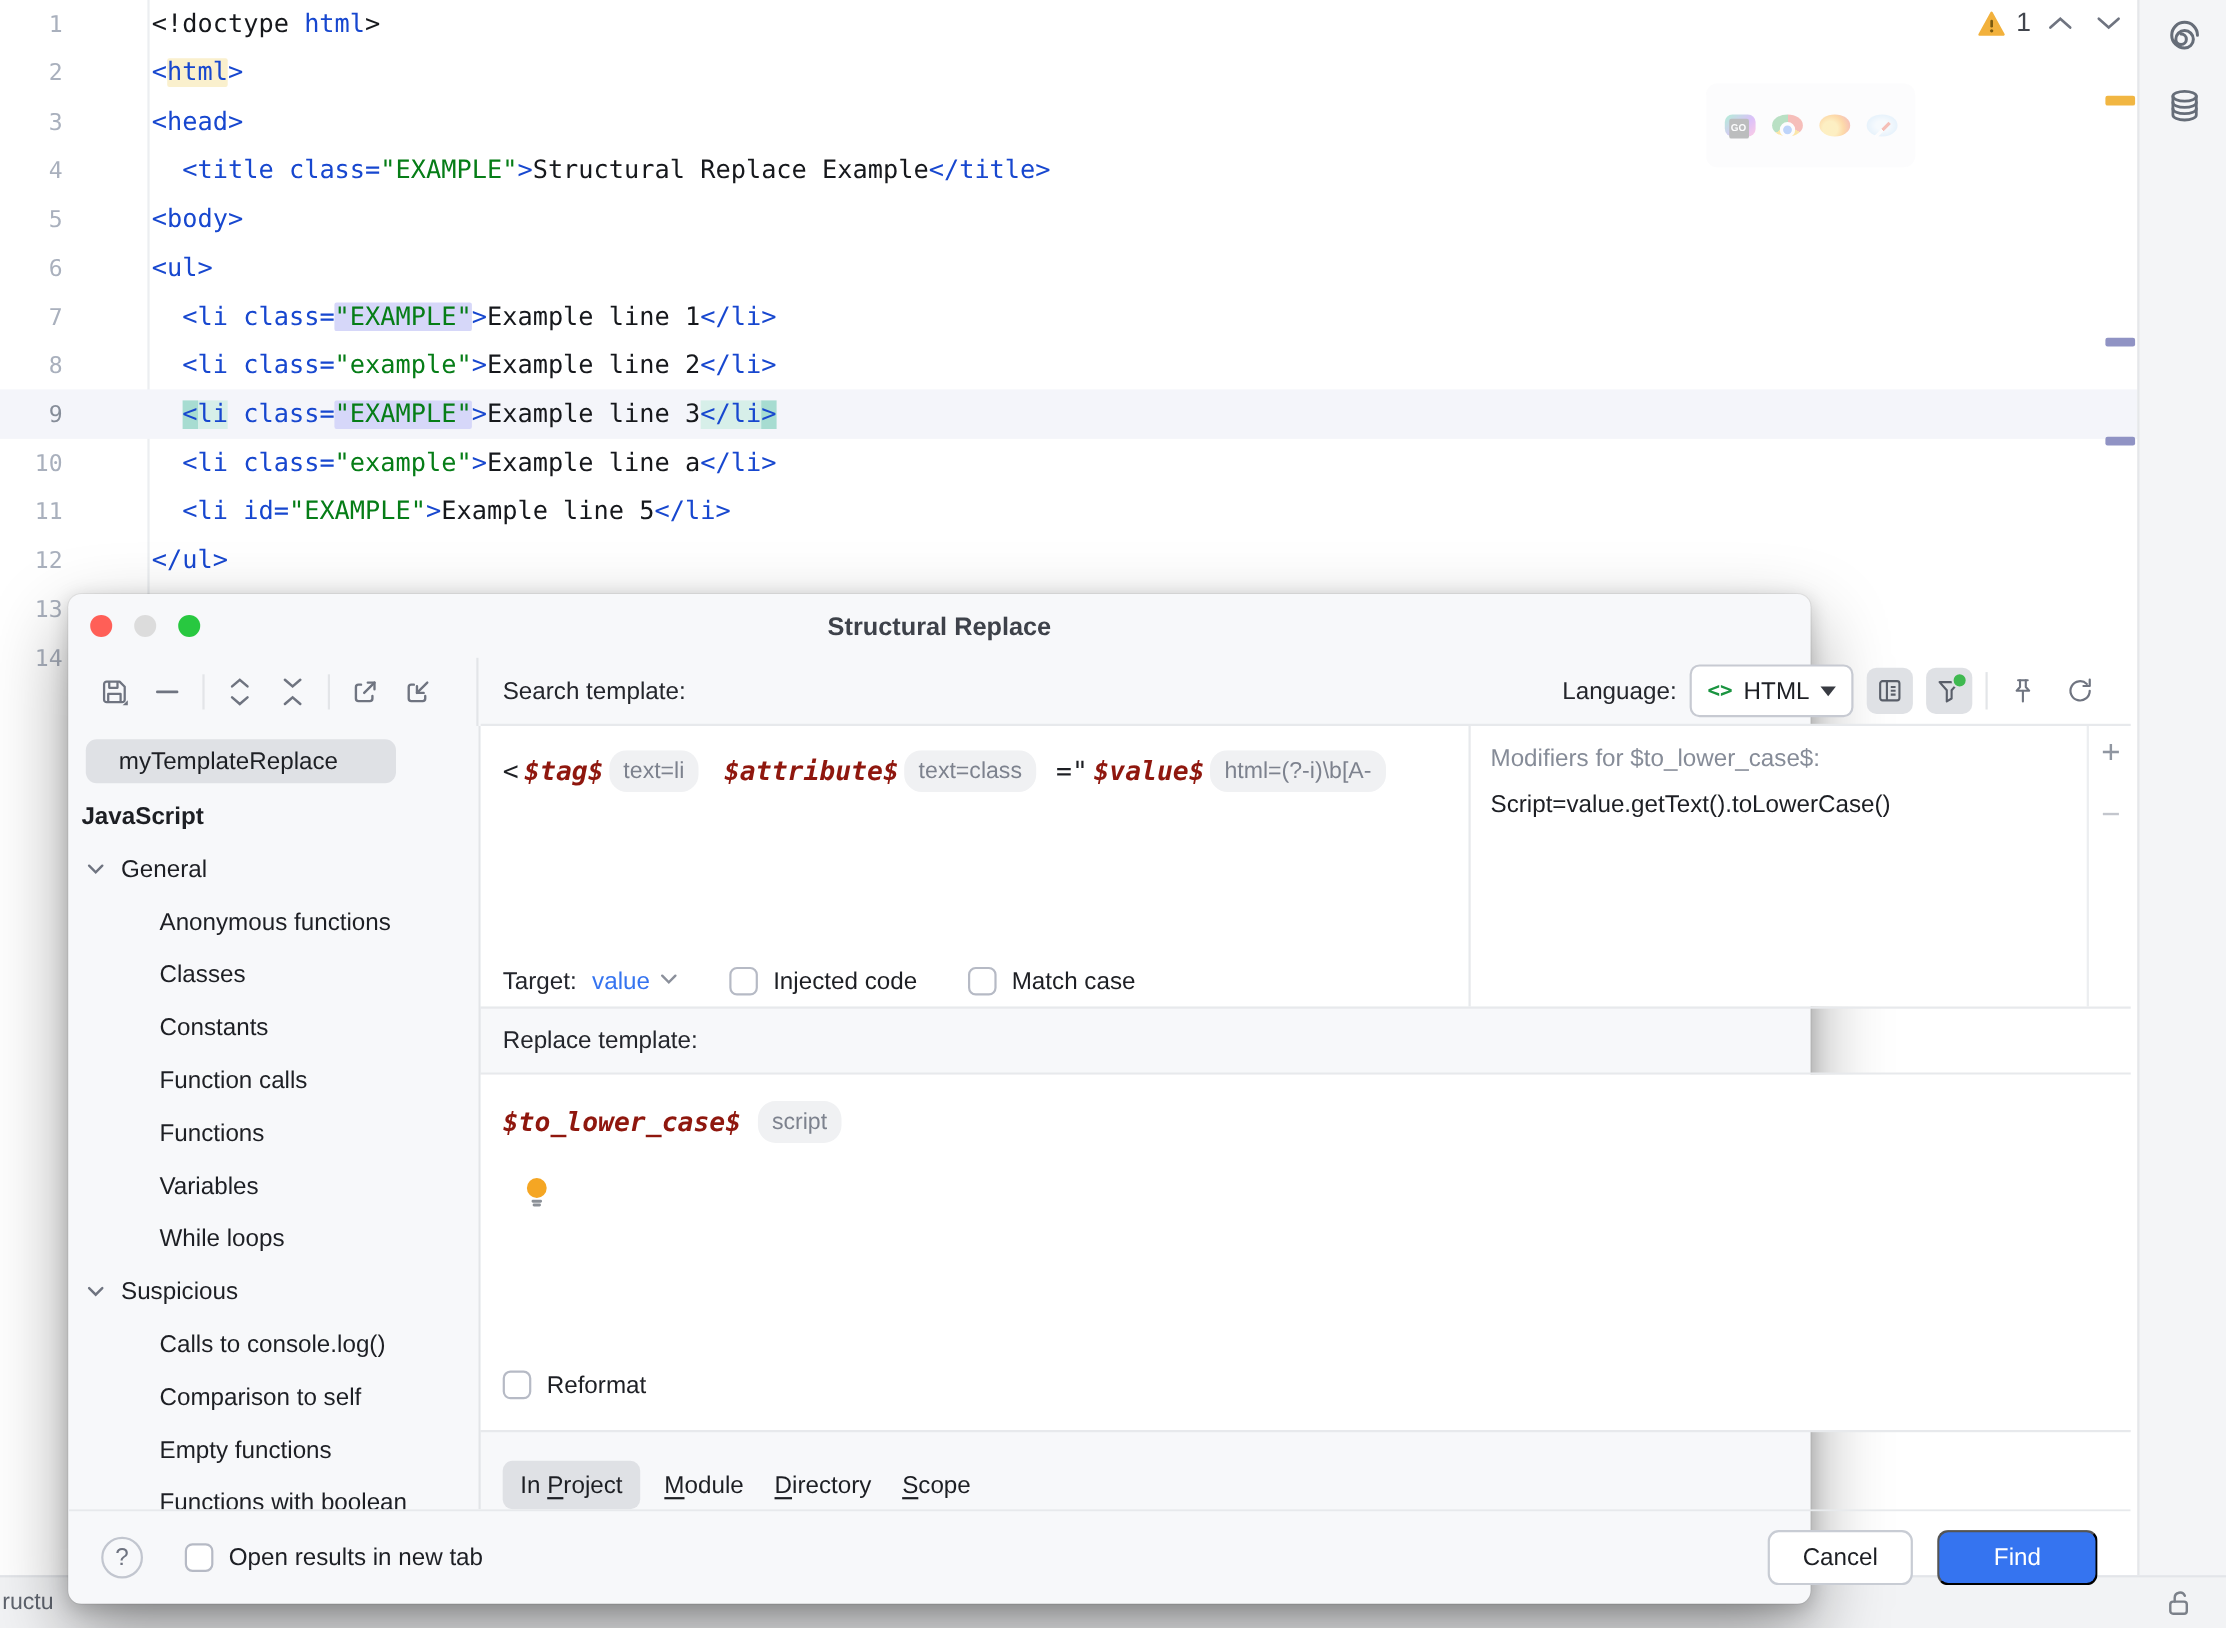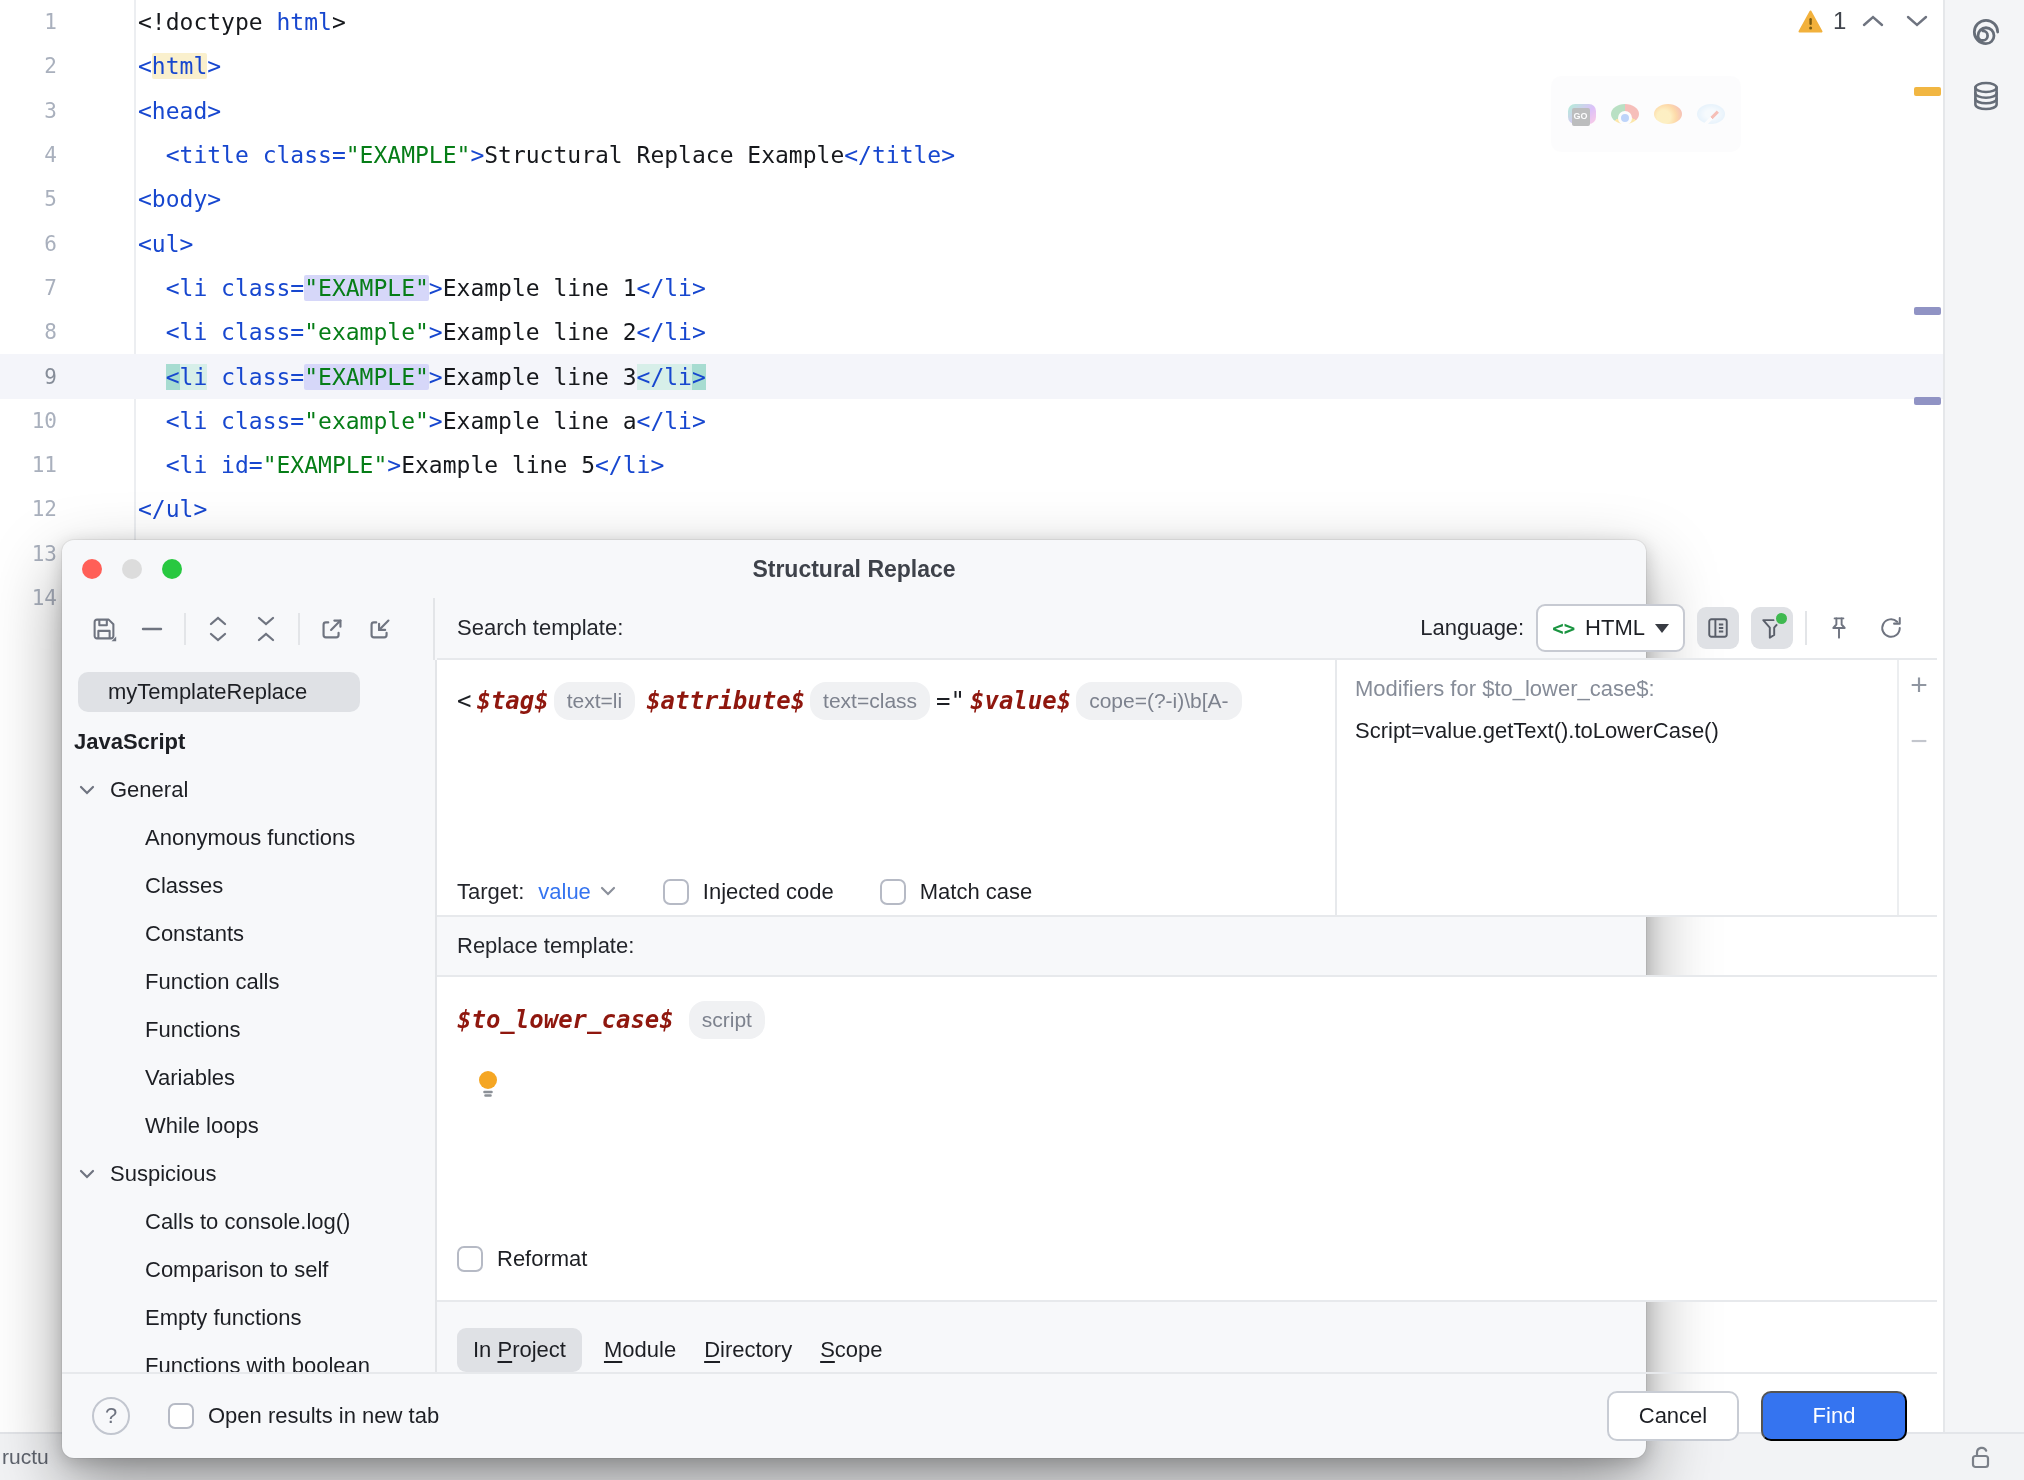--- a/index.html
+++ b/index.html
@@ -95,21 +95,21 @@
   .tree-root{padding-left:12px;font-weight:bold;}
   .tree-group{padding-left:48px;font-weight:normal;}
   .tree-item{padding-left:83px;}
   .tree-chev{position:absolute;left:14px;top:13px;}
   .tree-chev svg{stroke:#6f7480;}
 
   .search-editor{position:absolute;left:375px;top:120px;width:898px;height:255px;background:#fff;overflow:hidden;}
   .tmpl-line{position:absolute;left:20px;top:22px;width:880px;display:flex;align-items:center;white-space:pre;overflow:hidden;}
   .seg-plain{font-family:"DejaVu Sans Mono",monospace;font-size:24px;color:#1d1f24;}
   .seg-var{font-family:"DejaVu Sans Mono",monospace;font-size:24px;font-weight:bold;font-style:italic;color:#8f170e;margin:0 5px;}
-  .seg-pill{font-size:21px;color:#7d828e;background:#f0f1f3;border-radius:16px;padding:7px 13px;margin-right:6px;flex:none;}
+  .seg-pill{font-size:21px;color:#7d828e;background:#f0f1f3;border-radius:16px;padding:7px 13px;margin-right:18px;flex:none;}
   .target-row{position:absolute;left:20px;bottom:10px;display:flex;align-items:center;}
   .target-val{color:#3574f0;font-size:22px;margin-left:14px;}
   .dd-chev{margin-left:8px;}
   .dd-chev svg{stroke:#8b909b;}
   .cb{width:26px;height:26px;border:2px solid #b6bac5;border-radius:7px;background:#fff;box-sizing:border-box;flex:none;}
   .cb-row{display:flex;align-items:center;gap:14px;}
   .cb-label{font-size:22px;color:#1d1f24;}
 
   .modifiers{position:absolute;left:1273px;top:120px;width:602px;height:255px;background:#fff;border-left:2px solid #e7e9ec;box-sizing:border-box;}
   .mod-title{position:absolute;left:18px;top:16px;font-size:22px;color:#868c98;}
@@ -367,21 +367,21 @@
         <div class="tree-row tree-item">
           <span>Empty functions</span>
         </div>
         <div class="tree-row tree-item">
           <span>Functions with boolean</span>
         </div>
       </div>
   </div>
 
   <div class="search-editor">
-    <div class="tmpl-line" id="search-template-line"><span class="seg-plain">&lt;</span><span class="seg-var">$tag$</span><span class="seg-pill">text=li</span><span class="seg-var">$attribute$</span><span class="seg-pill">text=class</span><span class="seg-plain">="</span><span class="seg-var">$value$</span><span class="seg-pill">cope=(?-i)\b[A-</span></div>
+    <div class="tmpl-line" id="search-template-line"><span class="seg-plain">&lt;</span><span class="seg-var">$tag$</span><span class="seg-pill">text=li</span><span class="seg-var">$attribute$</span><span class="seg-pill">text=class</span><span class="seg-plain">="</span><span class="seg-var">$value$</span><span class="seg-pill">html=(?-i)\b[A-</span></div>
     <div class="target-row">
       <span class="lbl">Target:</span>
       <span class="target-val">value</span>
       <span class="dd-chev">
         <svg width="18" height="12" viewBox="0 0 18 12" fill="none" stroke-width="2.2" stroke-linecap="round">
             <path d="M3 3l6 6 6-6"></path>
           </svg>
       </span>
       <span class="cb-row" style="margin-left:46px;">
         <span class="cb"></span>

